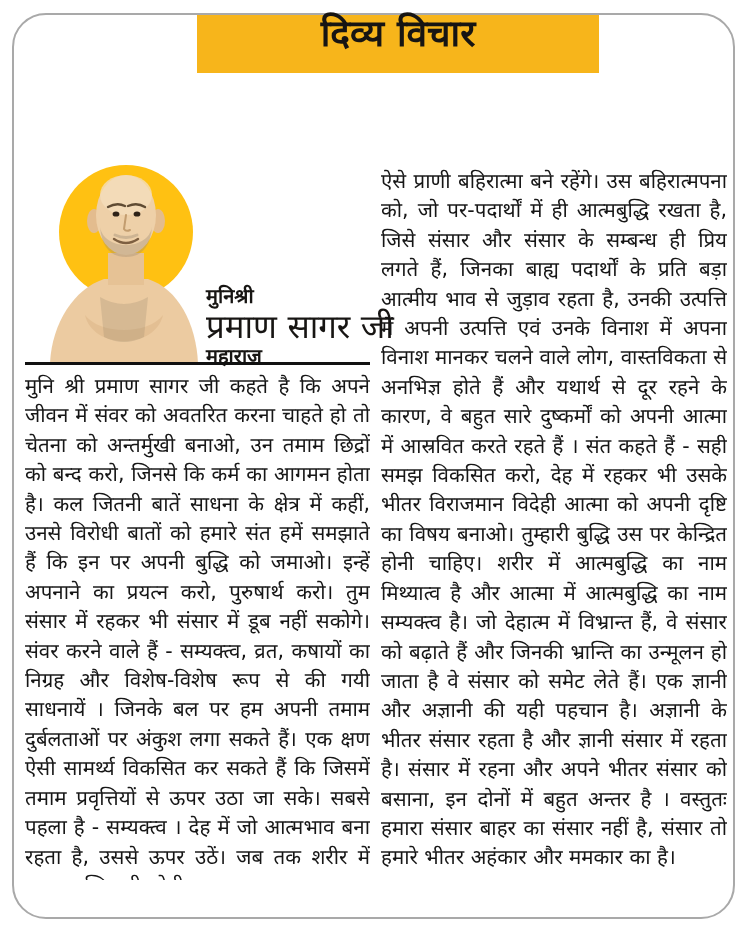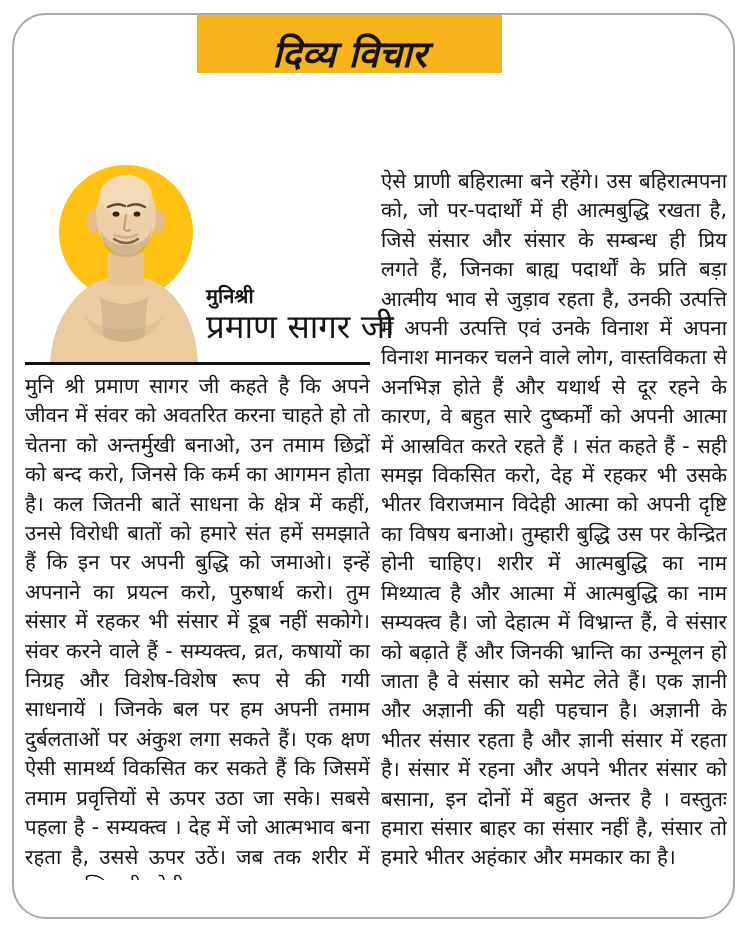--- a/index.html
+++ b/index.html
@@ -23,28 +23,27 @@
     height: 902px;
     border: 2px solid #a9a9a9;
     border-radius: 34px;
     background: transparent;
     z-index: 1;
   }
   .kicker-banner {
     position: absolute;
     left: 197px;
     top: 15px;
-    width: 305px;
+    width: 402px;
     height: 58px;
     background: #f7b51b;
     z-index: 3;
     display: flex;
-    align-items: flex-end;
+    align-items: flex-start;
     justify-content: center;
-    font-style: italic;
   }
   .kicker-banner .kicker-title {
     font-size: 37px;
     font-weight: 700;
     color: #171513;
     letter-spacing: 0px;
     line-height: 1;
   }
   .headline {
     position: absolute;
@@ -164,20 +163,21 @@
       <path d="M96,50 L94,64 q2,3 6,1" stroke="#c39d6f" stroke-width="2" fill="none" stroke-linecap="round"></path>
 
       <path d="M84,74 q12,8 24,0" stroke="#7d5f41" stroke-width="2.4" fill="none" stroke-linecap="round"></path>
       <path d="M85,70 q11,5 22,0" stroke="#9b8a74" stroke-width="3" fill="none" opacity="0.4" stroke-linecap="round"></path>
     </svg>
   </div>
 
   <div class="author-block">
     <div class="honorific">मुनिश्री</div>
     <div class="name">प्रमाण सागर जी</div>
+    <div class="title">महाराज</div>
   </div>
 
   <div class="author-divider"></div>
 
   <div class="col col-left">मुनि श्री प्रमाण सागर जी कहते है कि अपने जीवन में संवर को अवतरित करना चाहते हो तो चेतना को अन्तर्मुखी बनाओ, उन तमाम छिद्रों को बन्द करो, जिनसे कि कर्म का आगमन होता है। कल जितनी बातें साधना के क्षेत्र में कहीं, उनसे विरोधी बातों को हमारे संत हमें समझाते हैं कि इन पर अपनी बुद्धि को जमाओ। इन्हें अपनाने का प्रयत्न करो, पुरुषार्थ करो। तुम संसार में रहकर भी संसार में डूब नहीं सकोगे। संवर करने वाले हैं - सम्यक्त्व, व्रत, कषायों का निग्रह और विशेष-विशेष रूप से की गयी साधनायें । जिनके बल पर हम अपनी तमाम दुर्बलताओं पर अंकुश लगा सकते हैं। एक क्षण ऐसी सामर्थ्य विकसित कर सकते हैं कि जिसमें तमाम प्रवृत्तियों से ऊपर उठा जा सके। सबसे पहला है - सम्यक्त्व । देह में जो आत्मभाव बना रहता है, उससे ऊपर उठें। जब तक शरीर में ममत्व बुद्धि बनी रहेगी, तब तक</div>
 
   <div class="col col-right">ऐसे प्राणी बहिरात्मा बने रहेंगे। उस बहिरात्मपना को, जो पर-पदार्थों में ही आत्मबुद्धि रखता है, जिसे संसार और संसार के सम्बन्ध ही प्रिय लगते हैं, जिनका बाह्य पदार्थों के प्रति बड़ा आत्मीय भाव से जुड़ाव रहता है, उनकी उत्पत्ति में अपनी उत्पत्ति एवं उनके विनाश में अपना विनाश मानकर चलने वाले लोग, वास्तविकता से अनभिज्ञ होते हैं और यथार्थ से दूर रहने के कारण, वे बहुत सारे दुष्कर्मों को अपनी आत्मा में आस्रवित करते रहते हैं । संत कहते हैं - सही समझ विकसित करो, देह में रहकर भी उसके भीतर विराजमान विदेही आत्मा को अपनी दृष्टि का विषय बनाओ। तुम्हारी बुद्धि उस पर केन्द्रित होनी चाहिए। शरीर में आत्मबुद्धि का नाम मिथ्यात्व है और आत्मा में आत्मबुद्धि का नाम सम्यक्त्व है। जो देहात्म में विभ्रान्त हैं, वे संसार को बढ़ाते हैं और जिनकी भ्रान्ति का उन्मूलन हो जाता है वे संसार को समेट लेते हैं। एक ज्ञानी और अज्ञानी की यही पहचान है। अज्ञानी के भीतर संसार रहता है और ज्ञानी संसार में रहता है। संसार में रहना और अपने भीतर संसार को बसाना, इन दोनों में बहुत अन्तर है । वस्तुतः हमारा संसार बाहर का संसार नहीं है, संसार तो हमारे भीतर अहंकार और ममकार का है।</div>
 
 </div>
 

